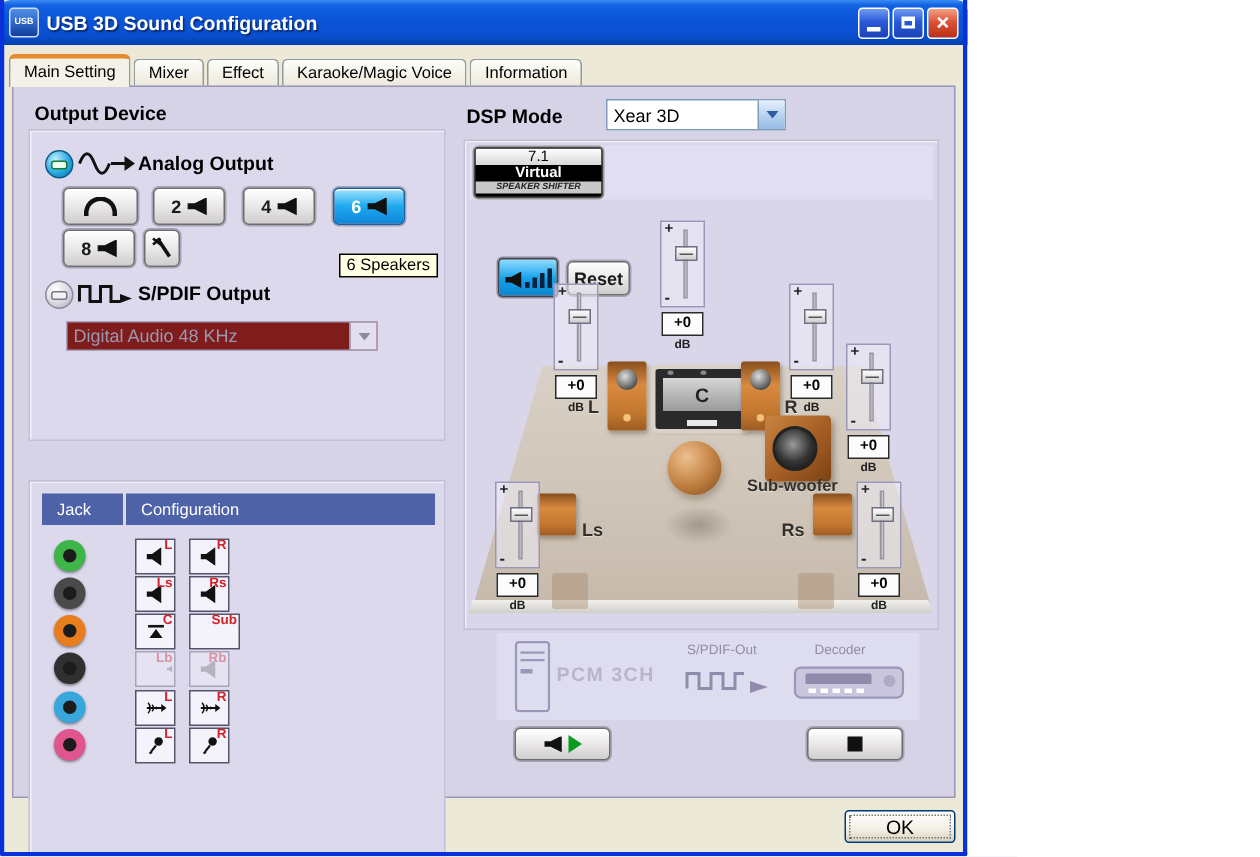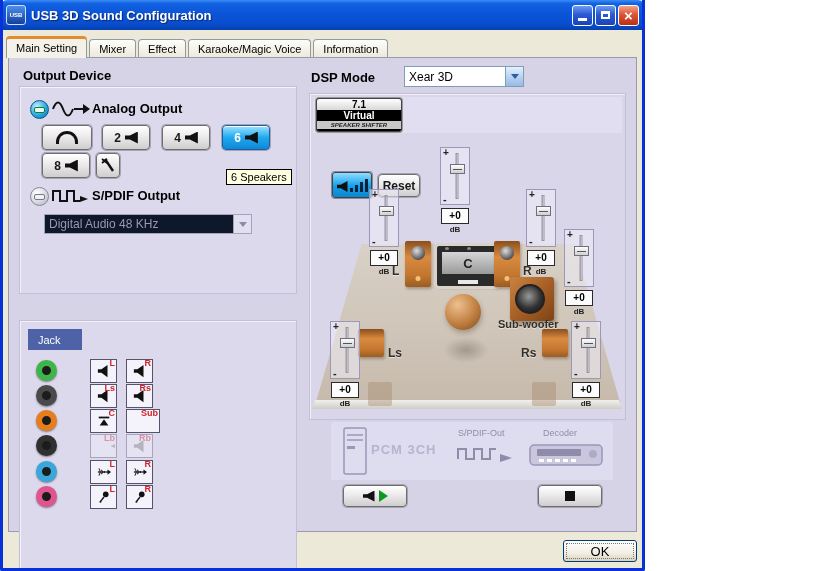--- a/index.html
+++ b/index.html
@@ -53,41 +53,41 @@
   .hp{display:inline-block;width:22px;height:13px;border:3px solid #111;border-bottom:none;
     border-radius:12px 12px 0 0;box-sizing:border-box;}
   .tooltip{position:absolute;background:#ffffe1;border:1px solid #000;font-size:11px;color:#000;
     padding:1px 4px;white-space:nowrap;z-index:5;}
   .xsel{position:absolute;height:20px;background:#fff;border:1px solid #7f9db9;box-sizing:border-box;
     display:flex;align-items:center;font-size:12px;color:#000;padding-left:4px;}
   .xsel .txt{flex:1;overflow:hidden;white-space:nowrap;}
   .xsel .arrow{width:17px;height:100%;display:flex;align-items:center;justify-content:center;
     background:linear-gradient(180deg,#e6f0fc,#b9d4f2 50%,#98bbe4);border-left:1px solid #7f9db9;}
   .xsel .arrow::after{content:"";width:0;height:0;border:4px solid transparent;border-top:5px solid #2c5f9e;margin-top:4px;}
-  .xsel.disabled{background:#0f172a;border-color:#a5a2bd;color:#9a97ae;}
+  .xsel.disabled{background:#7f1d1d;border-color:#a5a2bd;color:#9a97ae;}
   .xsel.disabled .arrow{background:#e2dff0;border-left-color:#a5a2bd;}
   .xsel.disabled .arrow::after{border-top-color:#8d8aa6;}
   
   .hdrcell{position:absolute;background:#4d62a7;color:#fff;font-size:11px;display:flex;align-items:center;padding-left:10px;height:21px;box-sizing:border-box;}
   .jack{position:absolute;width:9px;height:9px;border-radius:50%;background:#1c1c1c;
     box-shadow:0 1px 2px rgba(0,0,0,.45);}
   .jrow .jack{border:6px solid #888;}
   .jr0 .jack{border-color:#3eb549;} .jr1 .jack{border-color:#4a4a4a;} .jr2 .jack{border-color:#e87d1e;}
   .jr3 .jack{border-color:#303030;} .jr4 .jack{border-color:#39a7dc;} .jr5 .jack{border-color:#e0558e;}
   .cfg{position:absolute;width:27px;height:24px;background:#f4f2fb;border:1px solid #55536a;box-sizing:border-box;
     display:flex;align-items:center;justify-content:center;}
   .cfg .cl{position:absolute;top:-1px;right:1px;color:#d2232a;font-size:9px;font-weight:bold;font-style:normal;line-height:9px;}
   .jrow.dis .cfg{opacity:.38;}
   
   .bigpanel{position:absolute;left:300px;top:35px;width:317px;height:327px;background:#d9d6ea;
     border:1px solid #c2bfd8;box-shadow:inset 1px 1px 0 rgba(255,255,255,.6);box-sizing:border-box;}
   .band{position:absolute;left:3px;top:3px;width:309px;height:36px;background:#e1def2;}
   .shifter{position:absolute;left:6px;top:4px;width:84px;height:32px;border:1px solid #444;border-radius:3px;
     box-shadow:0 0 0 1px #999;overflow:hidden;display:flex;flex-direction:column;cursor:pointer;background:#000;}
-  .shifter .l1{background:linear-gradient(180deg,#ffffff,#d8d8d8);color:#000;font-size:10px;font-weight:bold;text-align:center;line-height:11px;height:11px;}
+  .shifter .l1{background:linear-gradient(180deg,#ffffff,#d8d8d8);color:#000;font-size:10px;font-weight:normal;text-align:center;line-height:11px;height:11px;}
   .shifter .l2{background:#000;color:#fff;font-size:10px;font-weight:bold;text-align:center;line-height:11px;height:11px;}
   .shifter .l3{background:#c8c8c8;color:#222;font-size:6px;font-weight:bold;font-style:italic;text-align:center;line-height:8px;height:8px;letter-spacing:0;}
   .volbtn{position:absolute;left:22px;top:78px;width:40px;height:26px;border:1px solid #444;border-radius:3px;
     background:linear-gradient(180deg,#8fdcff,#12a0ea 55%,#0d86cf);display:flex;align-items:flex-end;justify-content:center;gap:2px;
     padding-bottom:5px;box-sizing:border-box;box-shadow:0 0 0 1px #8a88a0;}
   .volbtn .spk{width:11px;height:11px;margin-bottom:0;}
   .vbar{width:3px;background:#05233f;}
   .resetbtn{left:68px;top:80px;width:42px;height:23px;font-weight:bold;font-size:12px;}
   
   .slider{position:absolute;width:32px;display:flex;flex-direction:column;align-items:center;}
@@ -233,20 +233,21 @@
           <div class="xsel disabled" style="left:24px;top:127px;width:208px;">
             <span class="txt">Digital Audio 48 KHz</span>
             <span class="arrow"></span>
           </div>
         </div>
 
         <div class="h1" style="left:14px;top:260px;">Audio Jack</div>
 
         <div class="panel" style="left:10px;top:262px;width:278px;height:260px;">
           <div class="hdrcell" style="left:8px;top:8px;width:54px;">Jack</div>
+          <div class="hdrcell" style="left:64px;top:8px;width:206px;">Configuration</div>
 
           <div class="jrow jr0">
             <span class="jack" style="left:16px;top:39px;"></span>
             <span class="cfg" style="left:70px;top:38px;">
               <svg width="14" height="14" viewBox="0 0 16 16">
                   <path d="M1 6v4h4l7 5V1L5 6z" fill="#111"></path>
                 </svg>
               <i class="cl">L</i>
               </span>
             <span class="cfg" style="left:106px;top:38px;">

